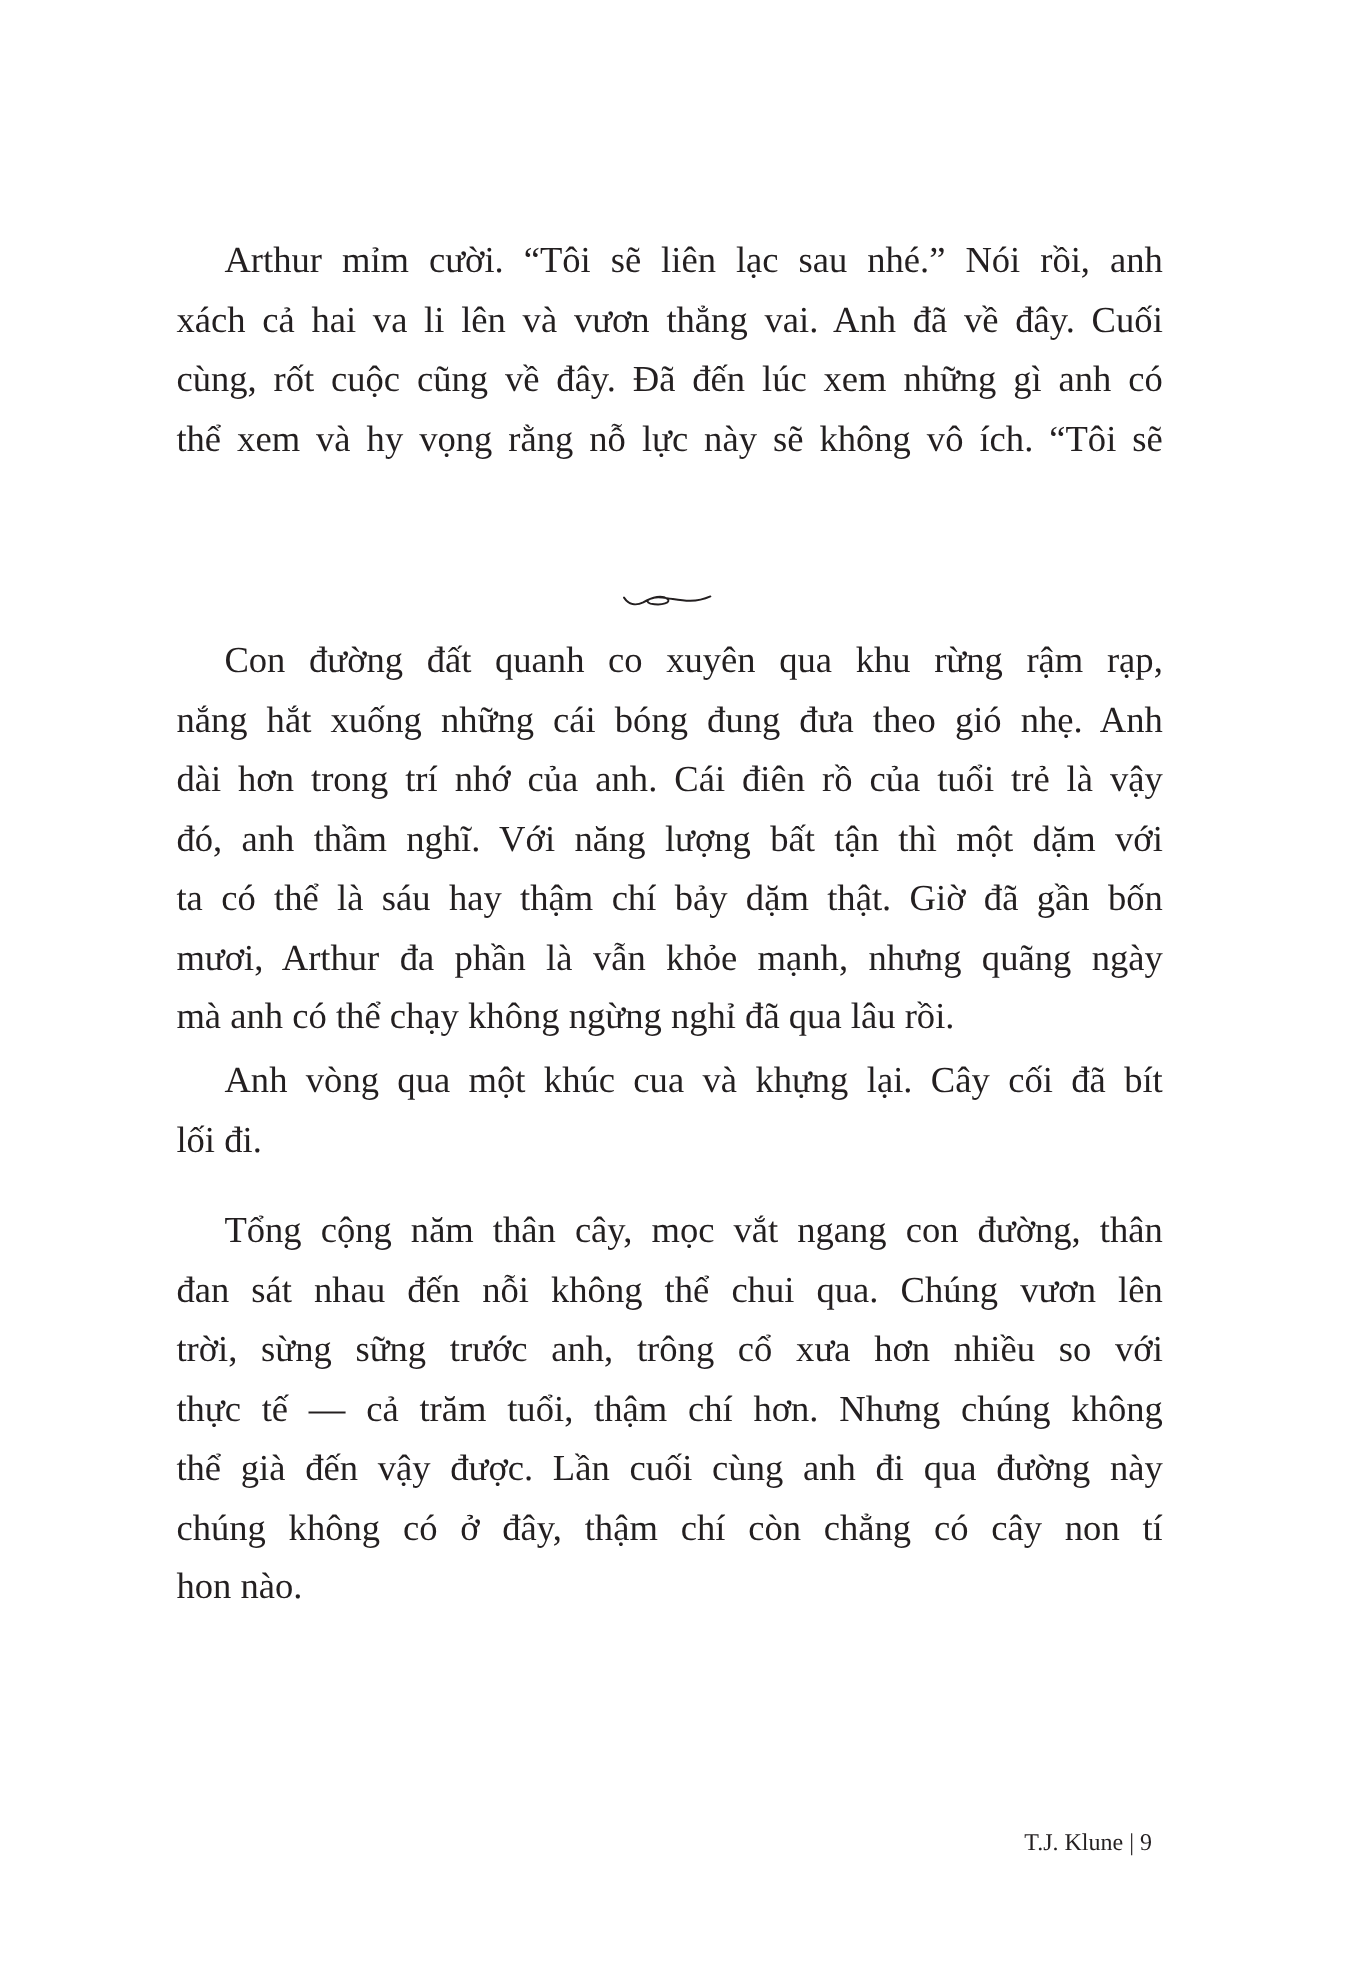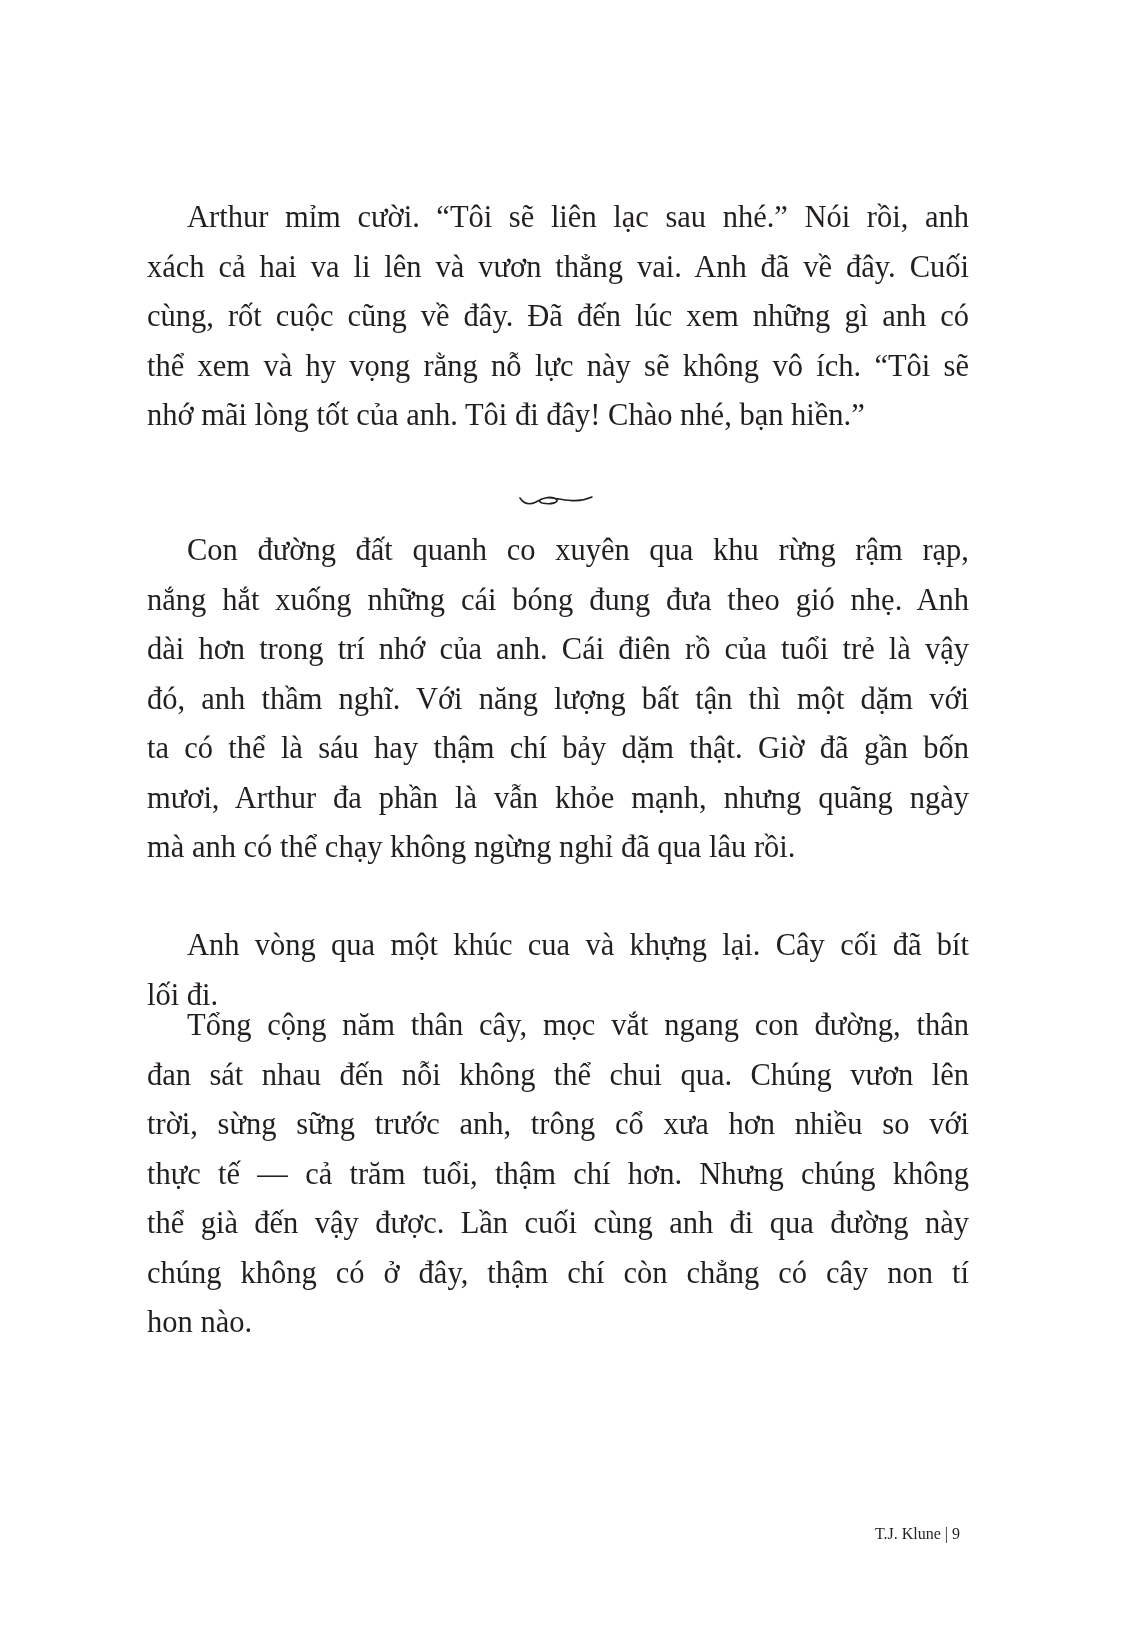--- a/index.html
+++ b/index.html
@@ -23,53 +23,52 @@
       position: absolute;
       left: 518px;
       top: 492px;
       width: 76px;
       height: 16px;
     }
     .footer {
       position: absolute;
       right: 166px;
       top: 1525px;
-      font-size: 16px;
+      font-size: 20px;
       color: #231f20;
     }
     .p-block { position: absolute; left: 147px; width: 822px; font-size: 30.5px; line-height: 49.5px; }
   </style>
 </head>
 <body>
 
 <div class="p-block" style="top:193px;">
   <span class="line indent">Arthur mỉm cười. “Tôi sẽ liên lạc sau nhé.” Nói rồi, anh</span>
   <span class="line">xách cả hai va li lên và vươn thẳng vai. Anh đã về đây. Cuối</span>
   <span class="line">cùng, rốt cuộc cũng về đây. Đã đến lúc xem những gì anh có</span>
   <span class="line">thể xem và hy vọng rằng nỗ lực này sẽ không vô ích. “Tôi sẽ</span>
-  <span class="line last">nhớ mãi lòng tốt của anh. Tôi đi đây! Chào nhé, bạn hiền.”</span>
 </div>
 
 <div class="ornament">
   <svg width="76" height="16" viewBox="0 0 76 16">
     <path d="M2 6 C 6 12, 12 13, 18 10 C 26 5, 34 4, 38 7 C 42 10, 34 13, 24 11 C 18 9, 24 5, 34 6 C 46 7, 58 12, 74 5" fill="none" stroke="#231f20" stroke-width="1.6" stroke-linecap="round"></path>
   </svg>
 </div>
 
 <div class="p-block" style="top:515px;margin-top:11px;">
   <span class="line indent">Con đường đất quanh co xuyên qua khu rừng rậm rạp,</span>
   <span class="line">nắng hắt xuống những cái bóng đung đưa theo gió nhẹ. Anh</span>
   <span class="line">dài hơn trong trí nhớ của anh. Cái điên rồ của tuổi trẻ là vậy</span>
   <span class="line">đó, anh thầm nghĩ. Với năng lượng bất tận thì một dặm với</span>
   <span class="line">ta có thể là sáu hay thậm chí bảy dặm thật. Giờ đã gần bốn</span>
   <span class="line">mươi, Arthur đa phần là vẫn khỏe mạnh, nhưng quãng ngày</span>
   <span class="line last">mà anh có thể chạy không ngừng nghỉ đã qua lâu rồi.</span>
 </div>
 
-<div class="p-block" style="top:921px;">
+<div class="p-block" style="top:876px;">
   <span class="line indent">Anh vòng qua một khúc cua và khựng lại. Cây cối đã bít</span>
   <span class="line last">lối đi.</span>
 </div>
 
 <div class="p-block" style="top:990px;margin-top:11px;">
   <span class="line indent">Tổng cộng năm thân cây, mọc vắt ngang con đường, thân</span>
   <span class="line">đan sát nhau đến nỗi không thể chui qua. Chúng vươn lên</span>
   <span class="line">trời, sừng sững trước anh, trông cổ xưa hơn nhiều so với</span>
   <span class="line">thực tế — cả trăm tuổi, thậm chí hơn. Nhưng chúng không</span>
   <span class="line">thể già đến vậy được. Lần cuối cùng anh đi qua đường này</span>

